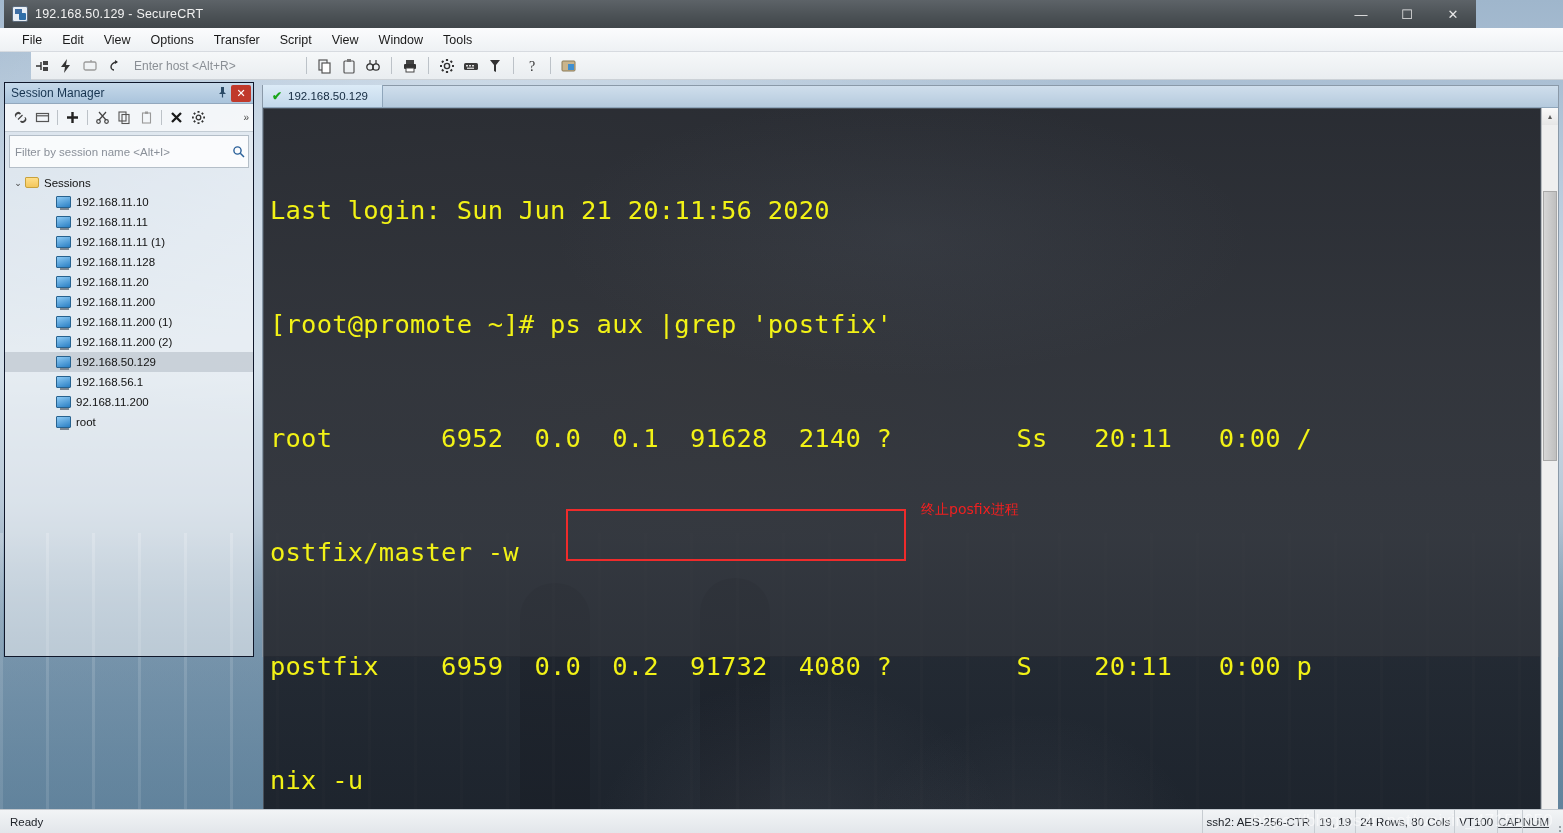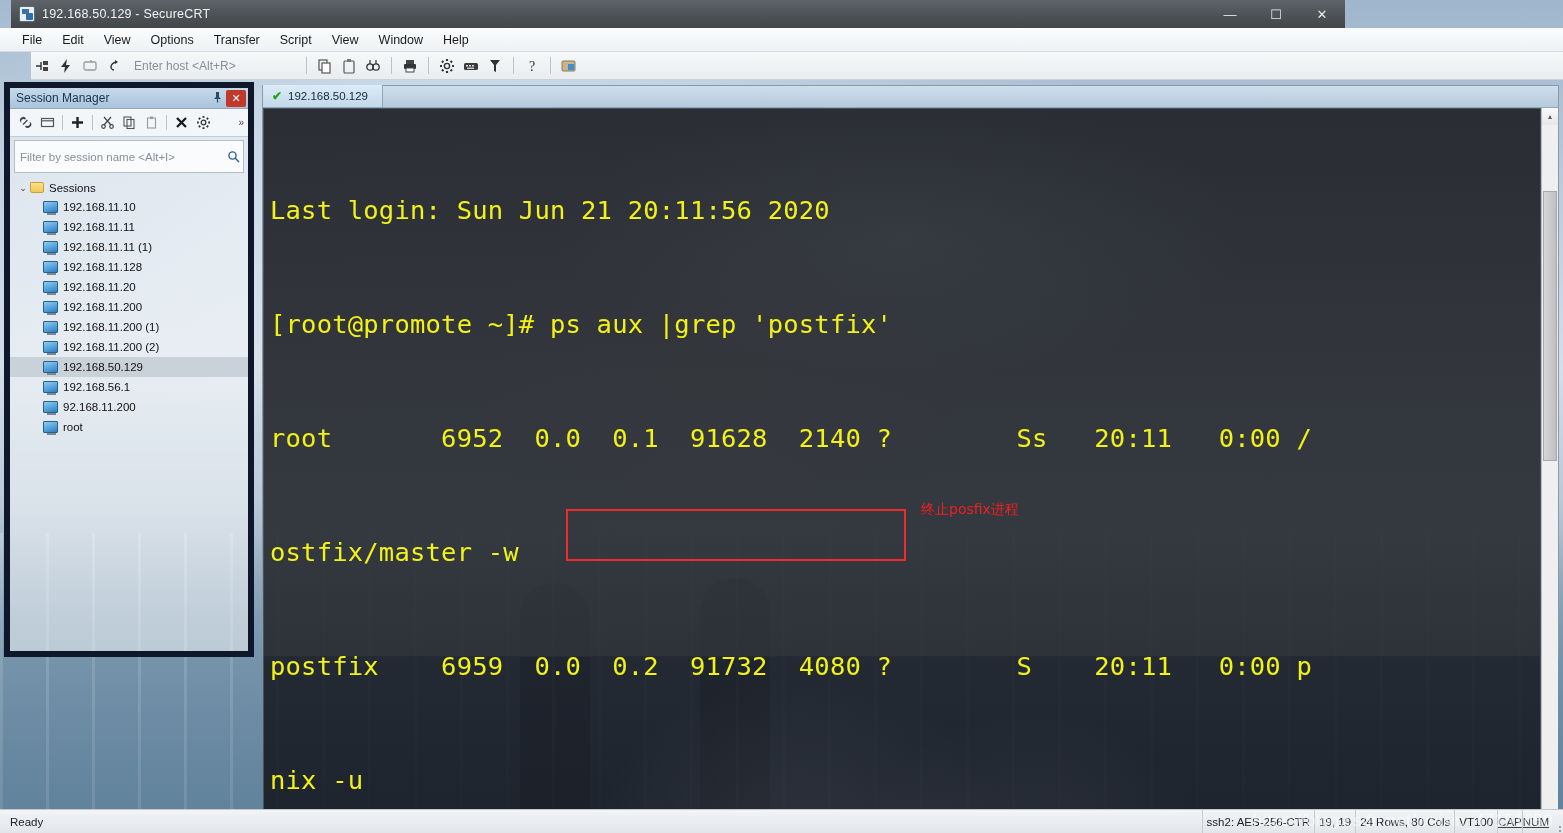--- a/index.html
+++ b/index.html
@@ -23,21 +23,21 @@
   #wallpaper:after{
     content:""; position:absolute; left:0; right:0; bottom:0; height:300px;
     background:
       linear-gradient(180deg, rgba(120,150,175,0) 0%, rgba(110,145,170,.35) 30%, rgba(96,130,155,.55) 100%),
       repeating-linear-gradient(90deg, rgba(255,255,255,.22) 0 3px, rgba(255,255,255,0) 3px 46px);
   }
   .figure{ position:absolute; bottom:0; width:70px; background:linear-gradient(180deg,rgba(60,70,85,.55),rgba(40,50,65,.75)); border-radius:34px 34px 6px 6px; }
 
   
   #titlebar {
-    position:absolute; top:0; left:11px; width:1334px; height:28px;
+    position:absolute; top:0; left:4px; width:1472px; height:28px;
     background:linear-gradient(180deg,#5d6368 0%,#4c5256 55%,#40464a 100%);
     display:flex; align-items:center; color:#f2f2f2; font-size:12.5px;
   }
   #app-icon{ width:16px;height:16px;margin:0 7px 0 8px; position:relative; flex:none;
     background:#e8eef5; border:1px solid #5b6b7d; border-radius:2px;}
   #app-icon:before{content:"";position:absolute;left:2px;top:2px;width:7px;height:5px;background:#3f6fa5;}
   #app-icon:after{content:"";position:absolute;right:1px;bottom:1px;width:7px;height:7px;background:#2f6ea8;border-radius:1px;}
   #title-text{ letter-spacing:.2px; }
   .wbtn{ width:46px;height:28px; display:flex;align-items:center;justify-content:center;
     color:#e8e8e8; font-size:13px; }
@@ -65,21 +65,21 @@
   .tb-sep{ width:1px;height:17px;background:#bcc2c8;margin:0 5px; }
   #host-entry{ font-size:12px; color:#8a8f95; margin-left:7px; }
   #toolbar-spacer{flex:1;}
   #tb-overflow{ width:16px;height:28px;display:flex;align-items:center;justify-content:center;color:#555;font-size:10px;}
 
   
   #session-panel{
     position:absolute; top:82px; left:4px; width:250px; height:575px;
     display:flex; flex-direction:column;
     background:rgba(245,248,250,.55);
-    border:6px solid #0f172a;
+    border:1px solid #0f172a;
   }
   #sm-header{
     height:21px; display:flex; align-items:center;
     background:linear-gradient(180deg,#c6d9ea,#aac4dc);
     border-bottom:1px solid #93a8bd; padding-left:6px;
     font-size:12px; color:#16334f;
   }
   #sm-header-spacer{flex:1;}
   #sm-pin{ width:18px;text-align:center;font-size:11px;color:#2b4a66; }
   #sm-close{ width:20px;height:17px;margin-right:2px;background:#c0392b;color:#fff;
@@ -98,21 +98,21 @@
   }
   #sm-filter-spacer{flex:1;}
   #sm-filter-icon{ width:20px; display:flex;align-items:center;justify-content:center;color:#2a6099; }
   #sm-tree{ flex:1; overflow:hidden; padding-top:2px; font-size:11.5px; color:#111; }
   .tree-root{ display:flex;align-items:center; height:19px; padding-left:6px; }
   .chev{ width:14px;text-align:center;color:#444;font-size:9px; }
   .folder-ic{
     width:14px;height:11px;margin-right:5px;flex:none;
     background:linear-gradient(180deg,#ffdf8a,#f3c75c); border:1px solid #c9a23c; border-radius:1px 2px 2px 2px;
   }
-  .tree-item{ display:flex;align-items:center; height:20px; padding-left:33px; }
+  .tree-item{ display:flex;align-items:center; height:20px; padding-left:51px; }
   .tree-item.selected{ background:rgba(190,198,206,.72); }
   .host-ic{
     width:15px;height:12px;margin-right:5px;flex:none;position:relative;
     background:linear-gradient(160deg,#8ecbf5,#2a7fc4);
     border:1px solid #27628f; border-radius:1px;
   }
   .host-ic:after{content:"";position:absolute;left:3px;bottom:-3px;width:9px;height:2px;background:#7b8793;}
 
   
   #terminal-panel{
@@ -210,21 +210,21 @@
 
 <div id="menubar">
   <div class="menu-item">File</div>
   <div class="menu-item">Edit</div>
   <div class="menu-item">View</div>
   <div class="menu-item">Options</div>
   <div class="menu-item">Transfer</div>
   <div class="menu-item">Script</div>
   <div class="menu-item">View</div>
   <div class="menu-item">Window</div>
-  <div class="menu-item">Help</div>
+  <div class="menu-item">Tools</div>
 </div>
 
 <div id="toolbar">
   <div class="tb">
     <svg width="16" height="16" viewBox="0 0 16 16">
         <path d="M2 8h5M7 4v8" stroke="#333" stroke-width="1.4" fill="none"></path>
         <rect x="9" y="3" width="5" height="4" fill="#444"></rect>
         <rect x="9" y="9" width="5" height="4" fill="#444"></rect>
       </svg>
   </div>

